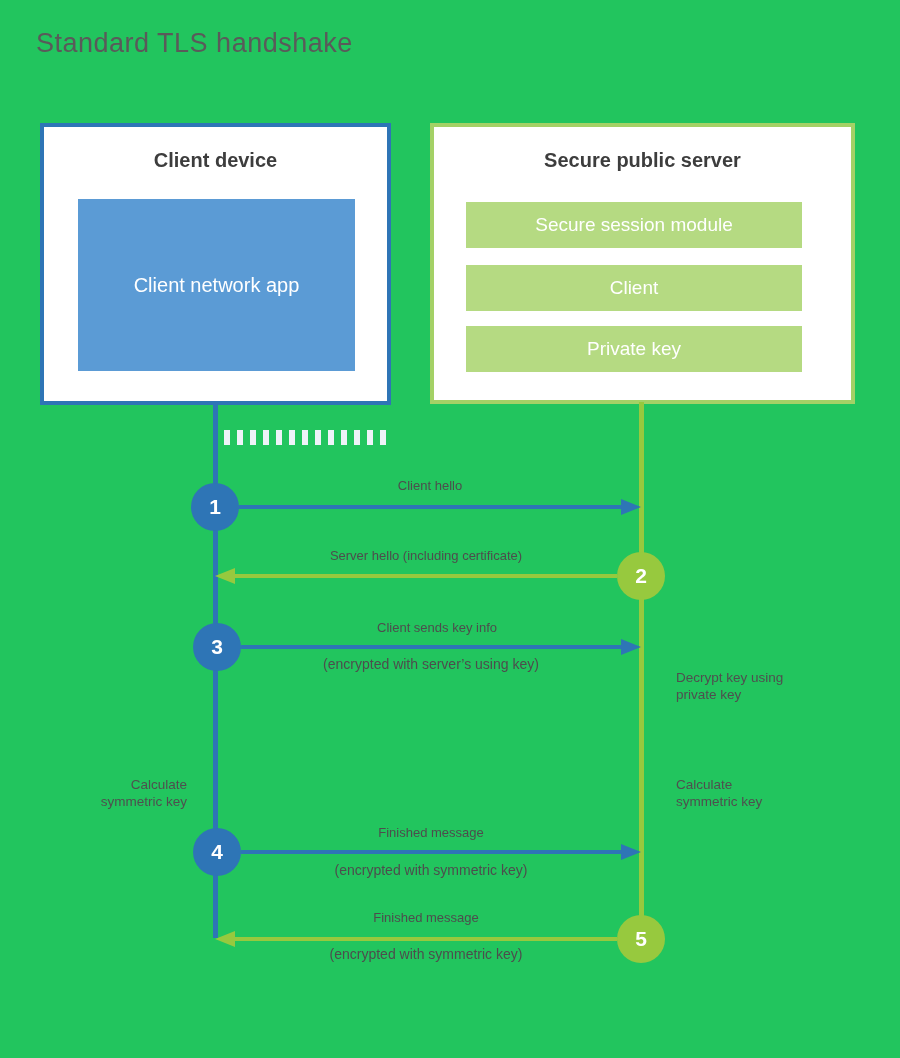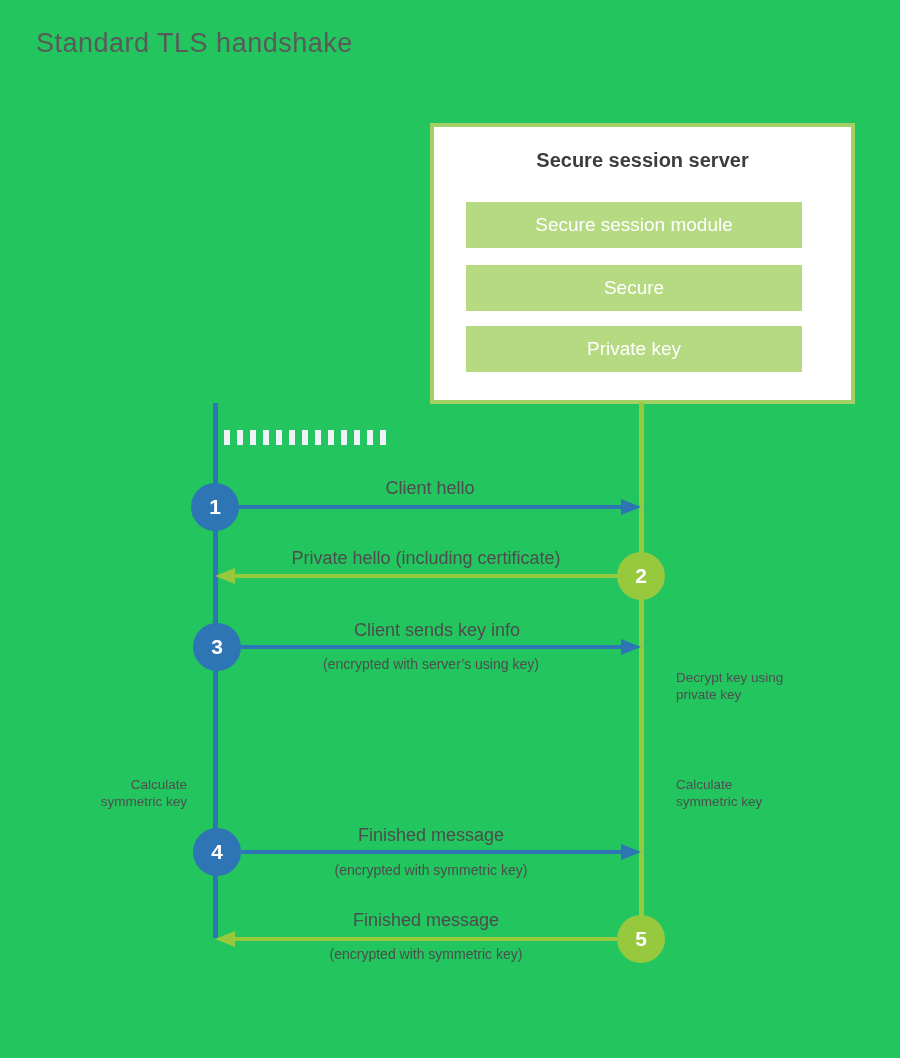--- a/index.html
+++ b/index.html
@@ -96,21 +96,21 @@
   .arrow-line.blue  { background: #2e75b6; }
   .arrow-line.green { background: #97c93e; }
   .arrow-head { position: absolute; width: 0; height: 0; z-index: 2;
     border-top: 8px solid transparent; border-bottom: 8px solid transparent; }
   .arrow-head.right.blue  { border-left: 20px solid #2e75b6; }
   .arrow-head.left.green  { border-right: 20px solid #97c93e; }
   
   .msg-label {
     position: absolute;
     text-align: center;
-    font-size: 18px;
+    font-size: 13px;
     color: #4d4d4d;
   }
   .msg-sub {
     position: absolute;
     text-align: center;
     font-size: 14px;
     color: #4d4d4d;
   }
   .side-note {
     position: absolute;
@@ -122,28 +122,34 @@
   .side-note.right-of-line { left: 676px; width: 140px; text-align: left; }
   .side-note.left-of-line  { left: 77px;  width: 110px; text-align: right; }
 </style>
 </head>
 <body>
 
 <div class="canvas">
 
   <div class="diagram-title">Standard TLS handshake</div>
 
+  <div class="actor-box client">
+    <div class="actor-title">Client device</div>
+    <div class="app-rect">
+      <span>Client network app</span>
+    </div>
+  </div>
 
   <div class="actor-box server">
-    <div class="actor-title">Secure session server</div>
+    <div class="actor-title">Secure public server</div>
     <div class="module-bar m0">
       <span>Secure session module</span>
     </div>
     <div class="module-bar m1">
-      <span>Secure</span>
+      <span>Client</span>
     </div>
     <div class="module-bar m2">
       <span>Private key</span>
     </div>
   </div>
 
   <div class="lifeline client"></div>
   <div class="lifeline server"></div>
   <div class="ghost-dashes"></div>
 
@@ -152,21 +158,21 @@
   </div>
   <div class="arrow-line blue" style="left:239px; top:505px; width:382px;"></div>
   <div class="arrow-head right blue" style="left:621px; top:499px;"></div>
   <div class="msg-label" style="left:239px; top:478px; width:382px;">Client hello</div>
 
   <div class="step-badge green" style="left:617px; top:552px;">
     <span>2</span>
   </div>
   <div class="arrow-line green" style="left:235px; top:574px; width:382px;"></div>
   <div class="arrow-head left green" style="left:215px; top:568px;"></div>
-  <div class="msg-label" style="left:235px; top:548px; width:382px;">Private hello (including certificate)</div>
+  <div class="msg-label" style="left:235px; top:548px; width:382px;">Server hello (including certificate)</div>
 
   <div class="step-badge blue" style="left:193px; top:623px;">
     <span>3</span>
   </div>
   <div class="arrow-line blue" style="left:241px; top:645px; width:380px;"></div>
   <div class="arrow-head right blue" style="left:621px; top:639px;"></div>
   <div class="msg-label" style="left:247px; top:620px; width:380px;">Client sends key info</div>
   <div class="msg-sub" style="left:241px; top:656px; width:380px;">(encrypted with server’s using key)</div>
 
   <div class="side-note right-of-line" style="top:631px;">Decrypt key using private key</div>

